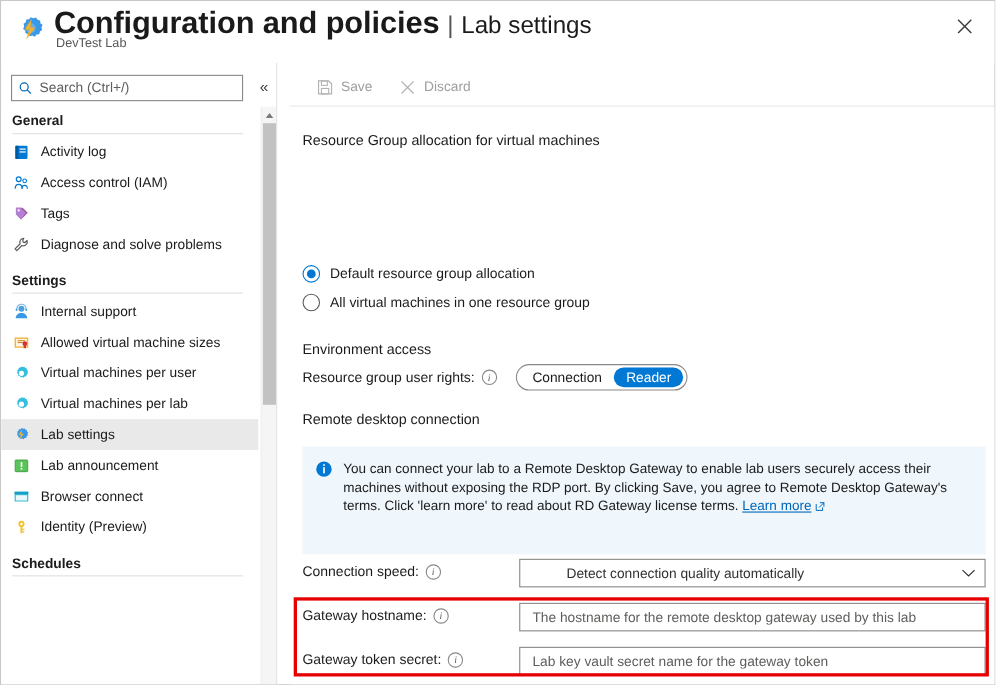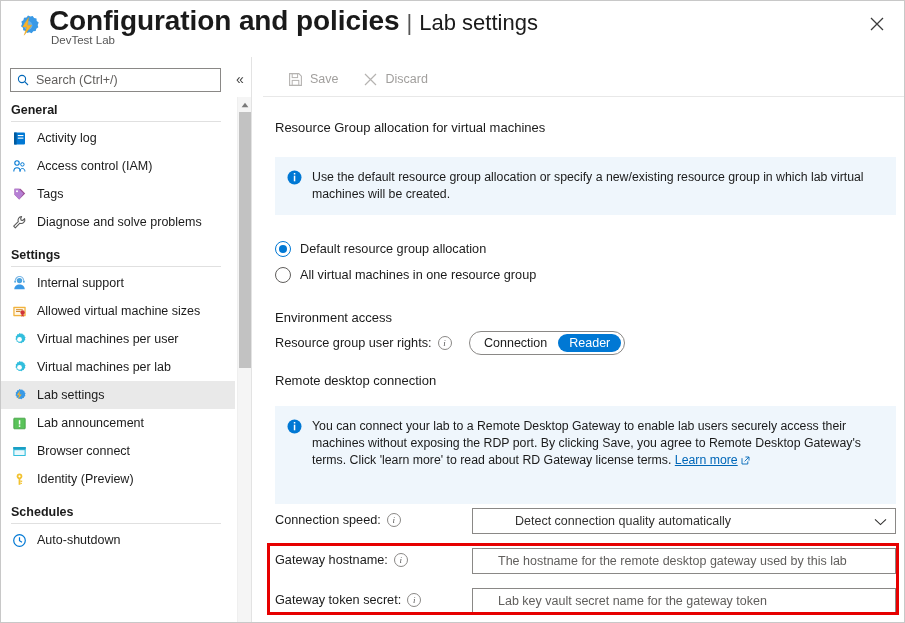--- a/index.html
+++ b/index.html
@@ -203,21 +203,21 @@
 
   .combo {
     border: 1px solid #8a8886; background: #fff;
     height: 26px; display: flex; align-items: center; justify-content: space-between;
     padding: 0 8px 0 9px; cursor: pointer;
   }
   .combo .combo-val { font-size: 12.5px; color: #323130; }
 
   .textfield {
     border: 1px solid #8a8886; background: #fff;
-    height: 26px; display: flex; align-items: center; padding: 0 23px;
+    height: 26px; display: flex; align-items: center; padding: 0 9px;
   }
   .textfield input {
     border: none; outline: none; background: transparent; width: 100%;
     font-family: "Liberation Sans", sans-serif; font-size: 12.5px; color: #323130;
   }
   .textfield input::placeholder { color: #605e5c; opacity: 1; }
 
   .highlight-box {
     position: absolute;
     border: 3px solid #e60000;
@@ -408,29 +408,20 @@
           <rect x="8.4" y="8.6" width="1.8" height="1.3" fill="#f2c230"></rect>
           <rect x="8.4" y="10.8" width="1.5" height="1.2" fill="#f2c230"></rect>
         </svg>
       </span>
       <span class="nav-label">Identity (Preview)</span>
     </div>
 
     <div class="nav-group-label" style="margin-top:12px">Schedules</div>
     <div class="nav-divider"></div>
 
-    <div class="nav-item">
-      <span class="nav-ico">
-        <svg width="15" height="15" viewBox="0 0 15 15">
-          <circle cx="7.5" cy="7.5" r="5.8" fill="none" stroke="#0078d4" stroke-width="1.2"></circle>
-          <path d="M7.5 4.2 L7.5 7.7 L10 9.2" fill="none" stroke="#0078d4" stroke-width="1.2"></path>
-        </svg>
-      </span>
-      <span class="nav-label">Auto-shutdown</span>
-    </div>
   </div>
 
   <div class="side-scroll">
     <div class="arrow-up">
       <svg width="8" height="6" viewBox="0 0 8 6">
           <path d="M4 0.8 L7.4 5.2 L0.6 5.2 Z" fill="#7a7a7a"></path>
         </svg>
     </div>
     <div class="thumb"></div>
   </div>
@@ -455,30 +446,20 @@
       </span>
       <span>Discard</span>
     </div>
   </div>
   <div class="cmdbar-sep"></div>
 
   <div class="main">
 
     <div class="section-title" style="position:absolute; left:12px; top:21px;">Resource Group allocation for virtual machines</div>
 
-    <div class="infobox" style="position:absolute; left:12px; top:58px; width:621px;">
-      <span class="i-ico">
-        <svg width="15" height="15" viewBox="0 0 15 15">
-          <circle cx="7.5" cy="7.5" r="7" fill="#0078d4"></circle>
-          <rect x="6.8" y="3.0" width="1.5" height="1.5" fill="#fff"></rect>
-          <rect x="6.8" y="5.7" width="1.5" height="5.6" fill="#fff"></rect>
-        </svg>
-      </span>
-      <span class="i-text">Use the default resource group allocation or specify a new/existing resource group in which lab virtual machines will be created.</span>
-    </div>
 
     <div class="radio-row" style="position:absolute; left:12px; top:142px;">
       <span class="radio checked"></span>
       <span>Default resource group allocation</span>
     </div>
 
     <div class="radio-row" style="position:absolute; left:12px; top:168px;">
       <span class="radio"></span>
       <span>All virtual machines in one resource group</span>
     </div>

